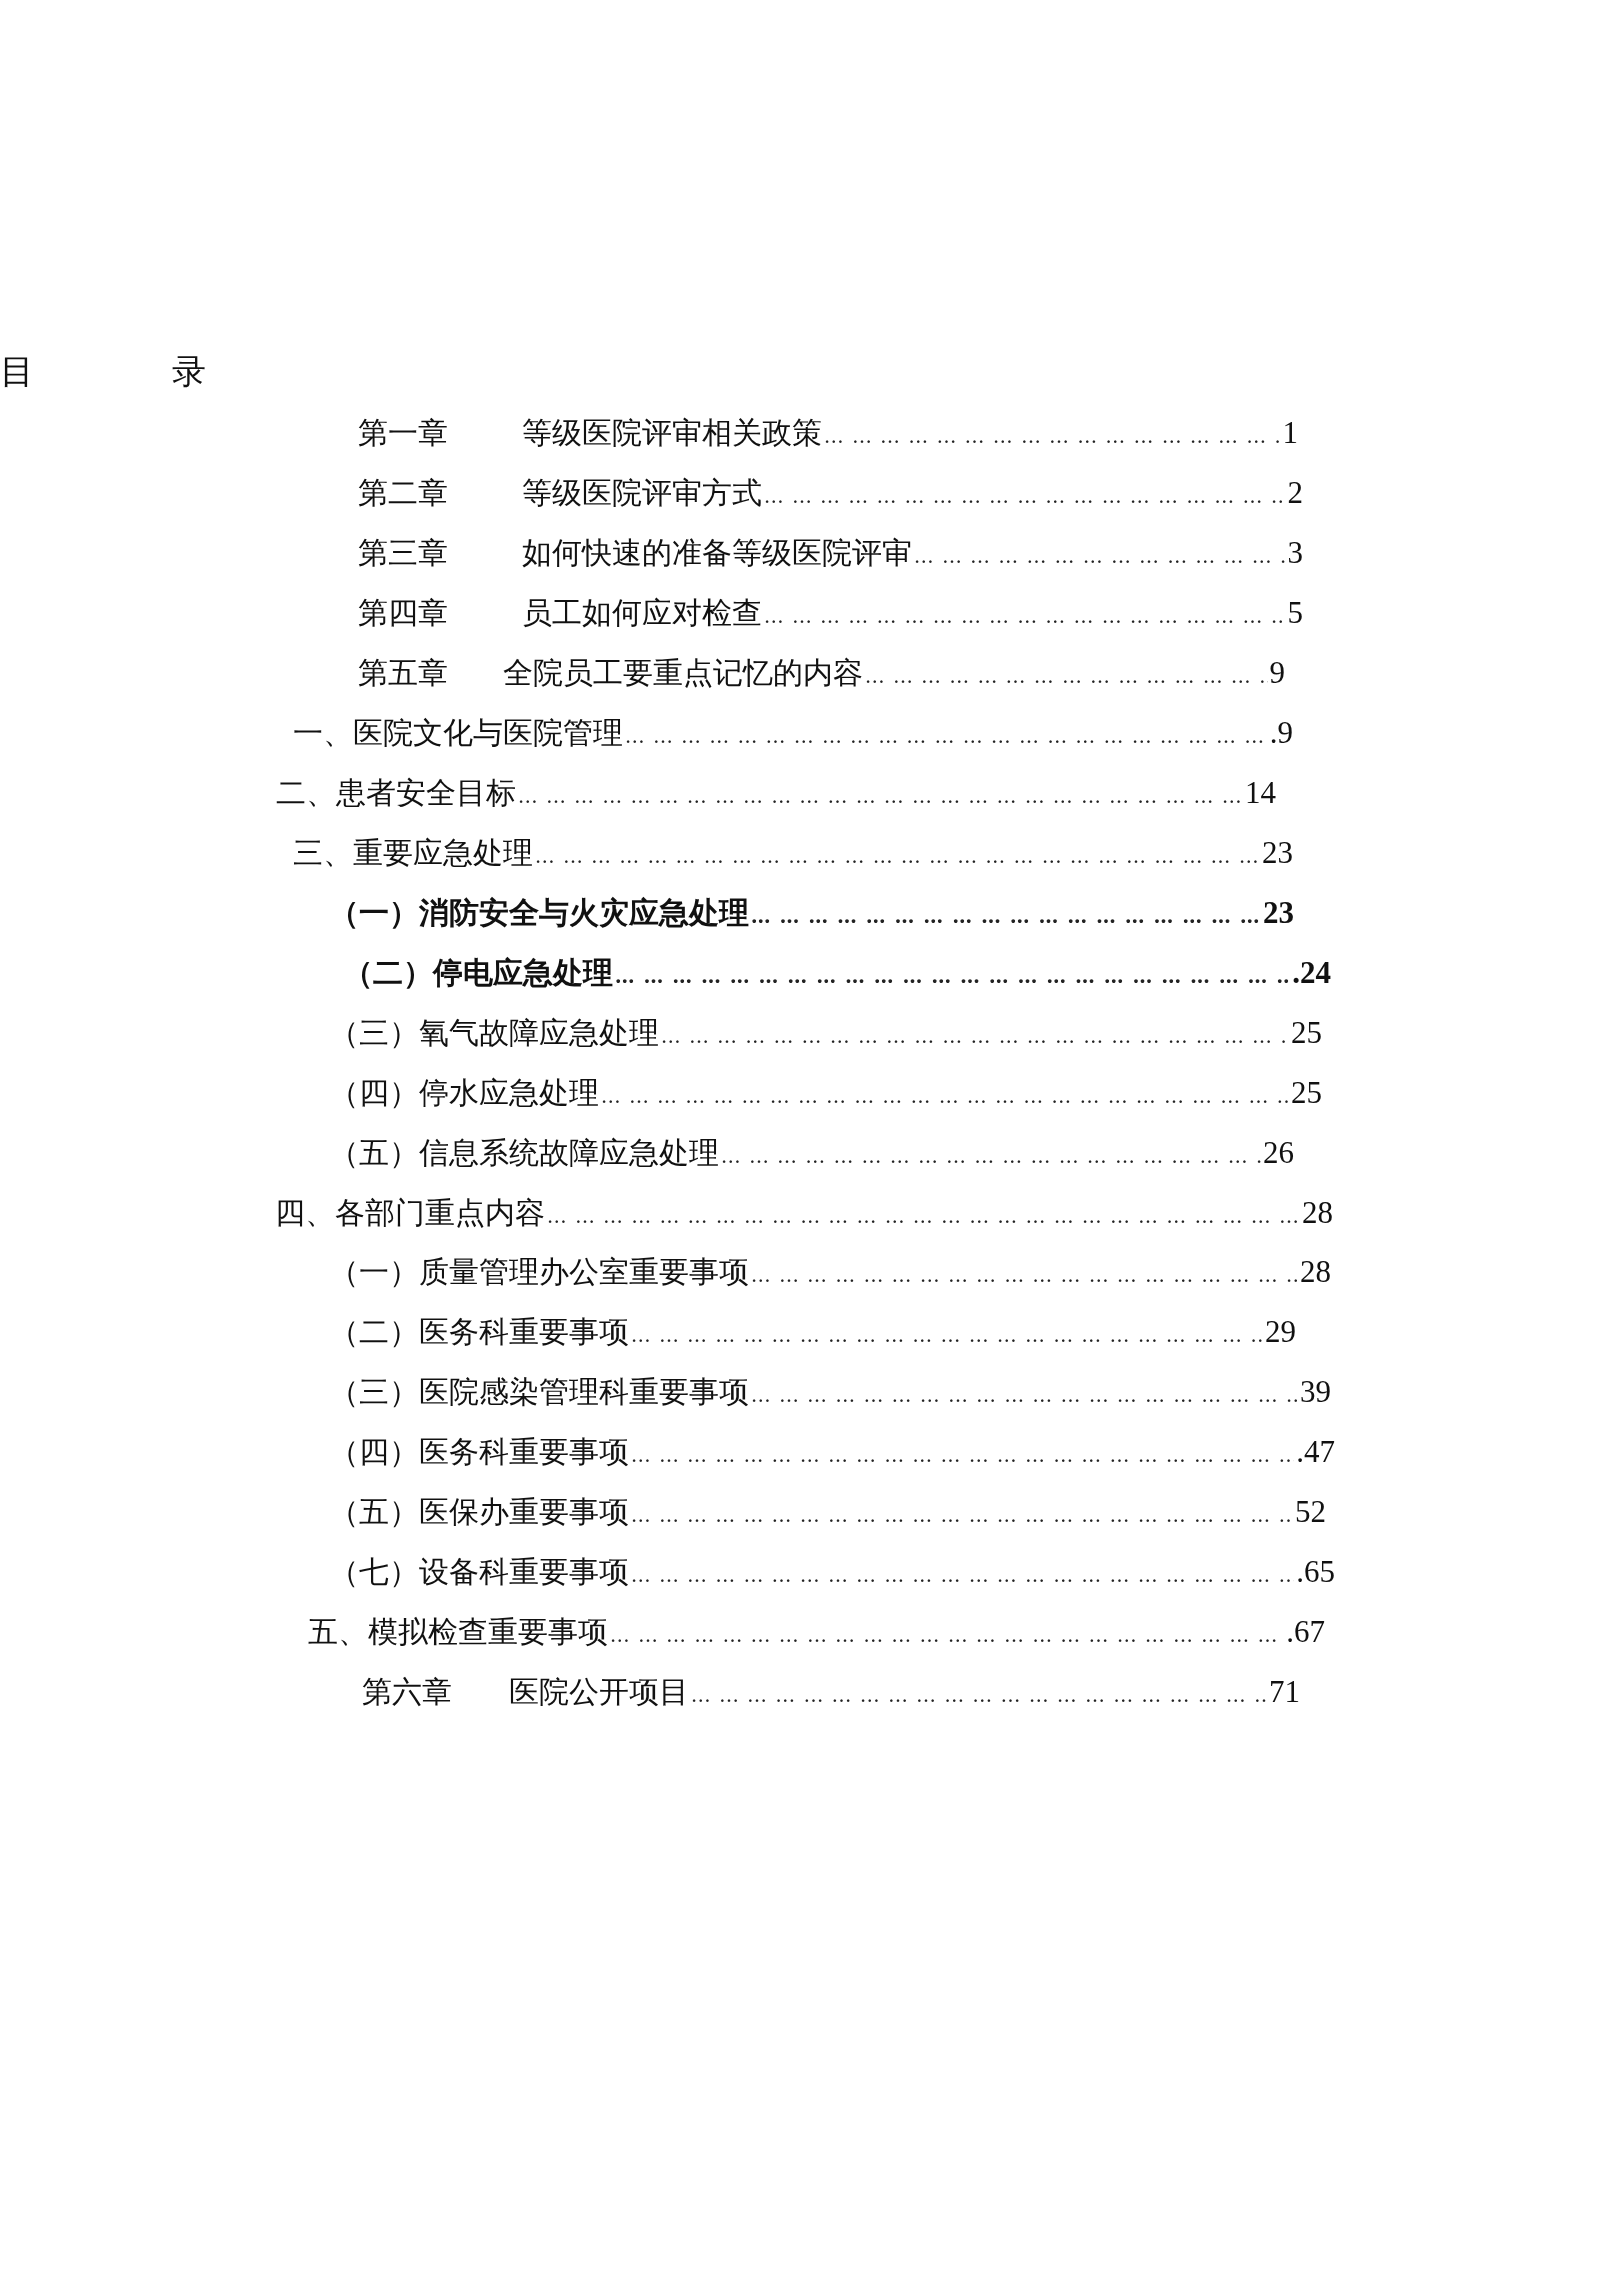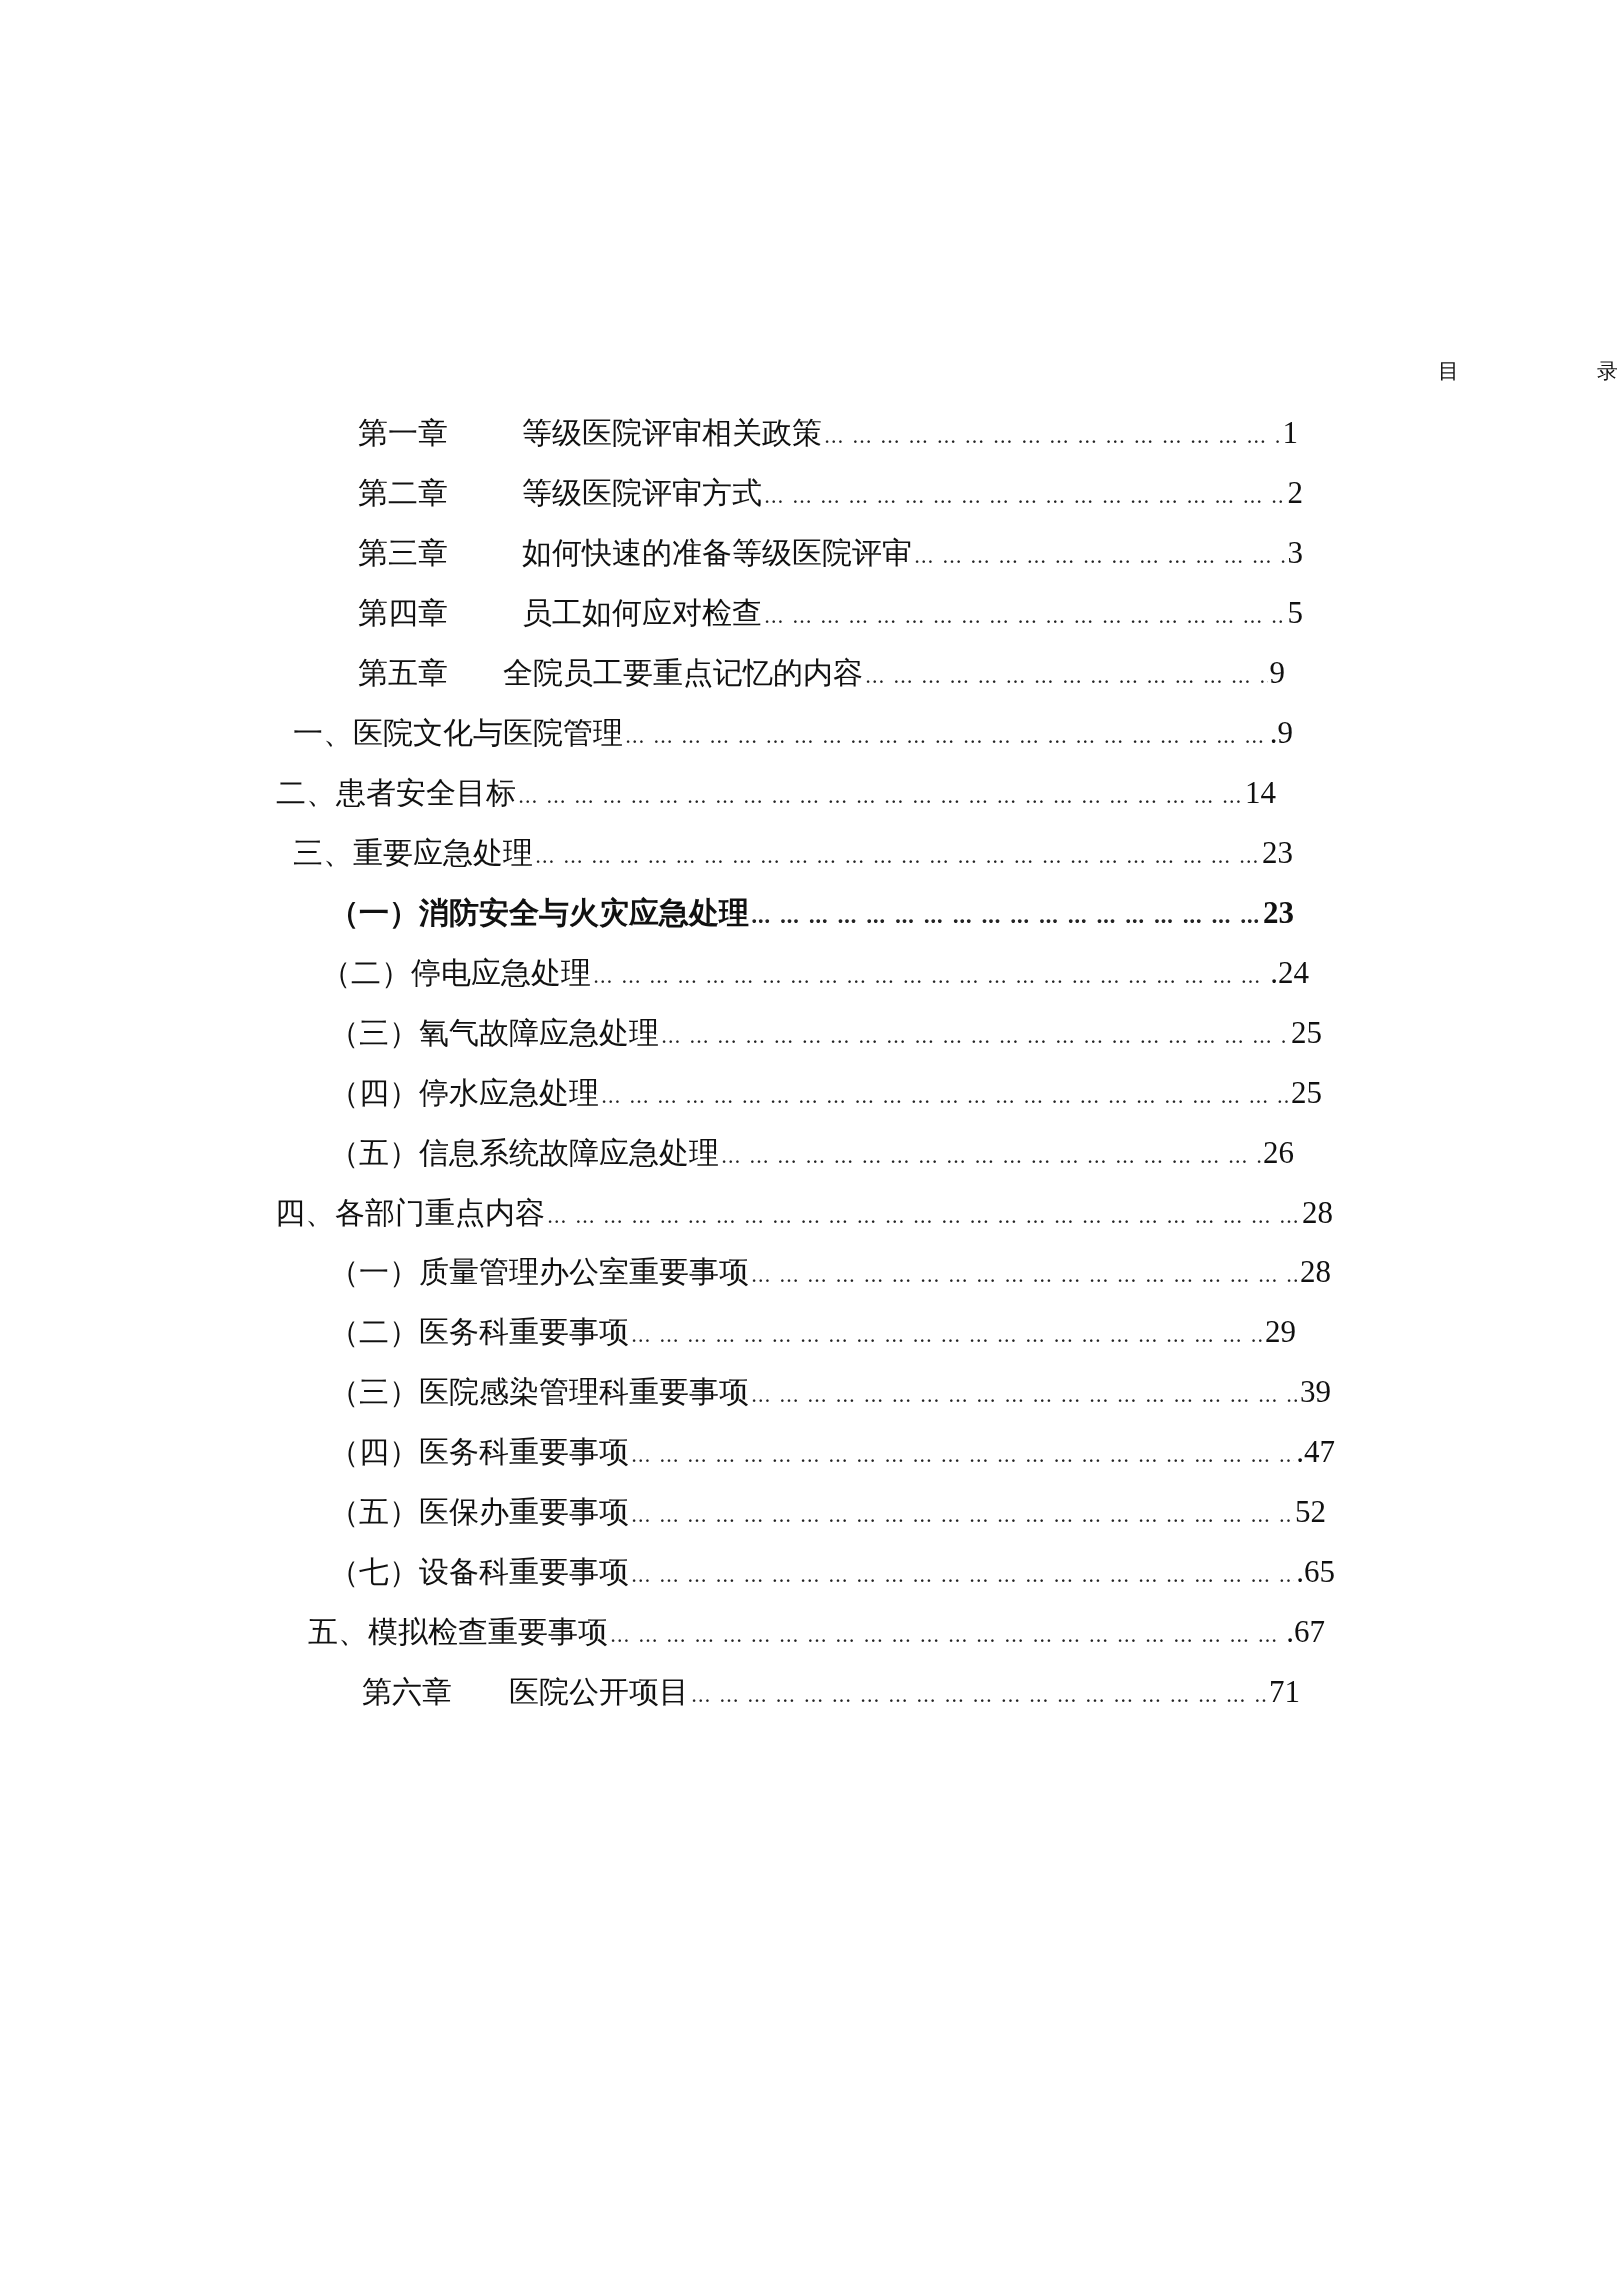--- a/index.html
+++ b/index.html
@@ -1,19 +1,19 @@
 <!DOCTYPE html>
 <html style="font-size:14.8px"><head>
 <meta charset="utf-8">
 <style>
   html, body { margin:0; padding:0; background:#ffffff; }
   body { width:1618px; height:2289px; position:relative; overflow:hidden;
          font-family:"DejaVu Serif", "Liberation Serif", serif; color:#111; }
-  .title { position:absolute; top:353px; left:0; width:1618px; text-align:right;
-           font-size:21px; line-height:37px; }
+  .title { position:absolute; top:353px; left:0; width:1618px; text-align:left;
+           font-size:34px; line-height:37px; }
   .title span { display:inline-block; }
   .title .gap { width:138px; }
   .entry { position:absolute; height:41px; display:flex; align-items:flex-end;
            font-size:30px; line-height:41px; white-space:nowrap; }
   .entry .label { flex:0 0 auto; }
   .entry .leader { flex:1 1 auto; overflow:hidden; font-size:20px; line-height:33px;
                    letter-spacing:0.9px; color:#222; margin:0 1.8px; }
   .entry .leader::before { content:"… … … … … … … … … … … … … … … … … … … … … … … … … … … … … … … … … … … … … … … … … … … … …"; }
   .entry .page { flex:0 0 auto; font-family:"Liberation Serif", serif; font-size:31px; }
 </style>
@@ -64,21 +64,21 @@
   <span class="label"><span>三、</span><span>重要应急处理</span></span>
   <span class="leader"></span>
   <span class="page">23</span>
 </div>
 
 <div class="entry" style="top:892px; left:329px; width:965px;font-weight:bold;">
   <span class="label"><span>（一）</span><span>消防安全与火灾应急处理</span></span>
   <span class="leader"></span>
   <span class="page">23</span>
 </div>
-<div class="entry" style="top:952px; left:321px; width:988px;">
+<div class="entry" style="top:952px; left:343px; width:988px;font-weight:bold;">
   <span class="label"><span>（二）</span><span>停电应急处理</span></span>
   <span class="leader"></span>
   <span class="page">.24</span>
 </div>
 <div class="entry" style="top:1012px; left:329px; width:993px;">
   <span class="label"><span>（三）</span><span>氧气故障应急处理</span></span>
   <span class="leader"></span>
   <span class="page">25</span>
 </div>
 <div class="entry" style="top:1072px; left:329px; width:993px;">

